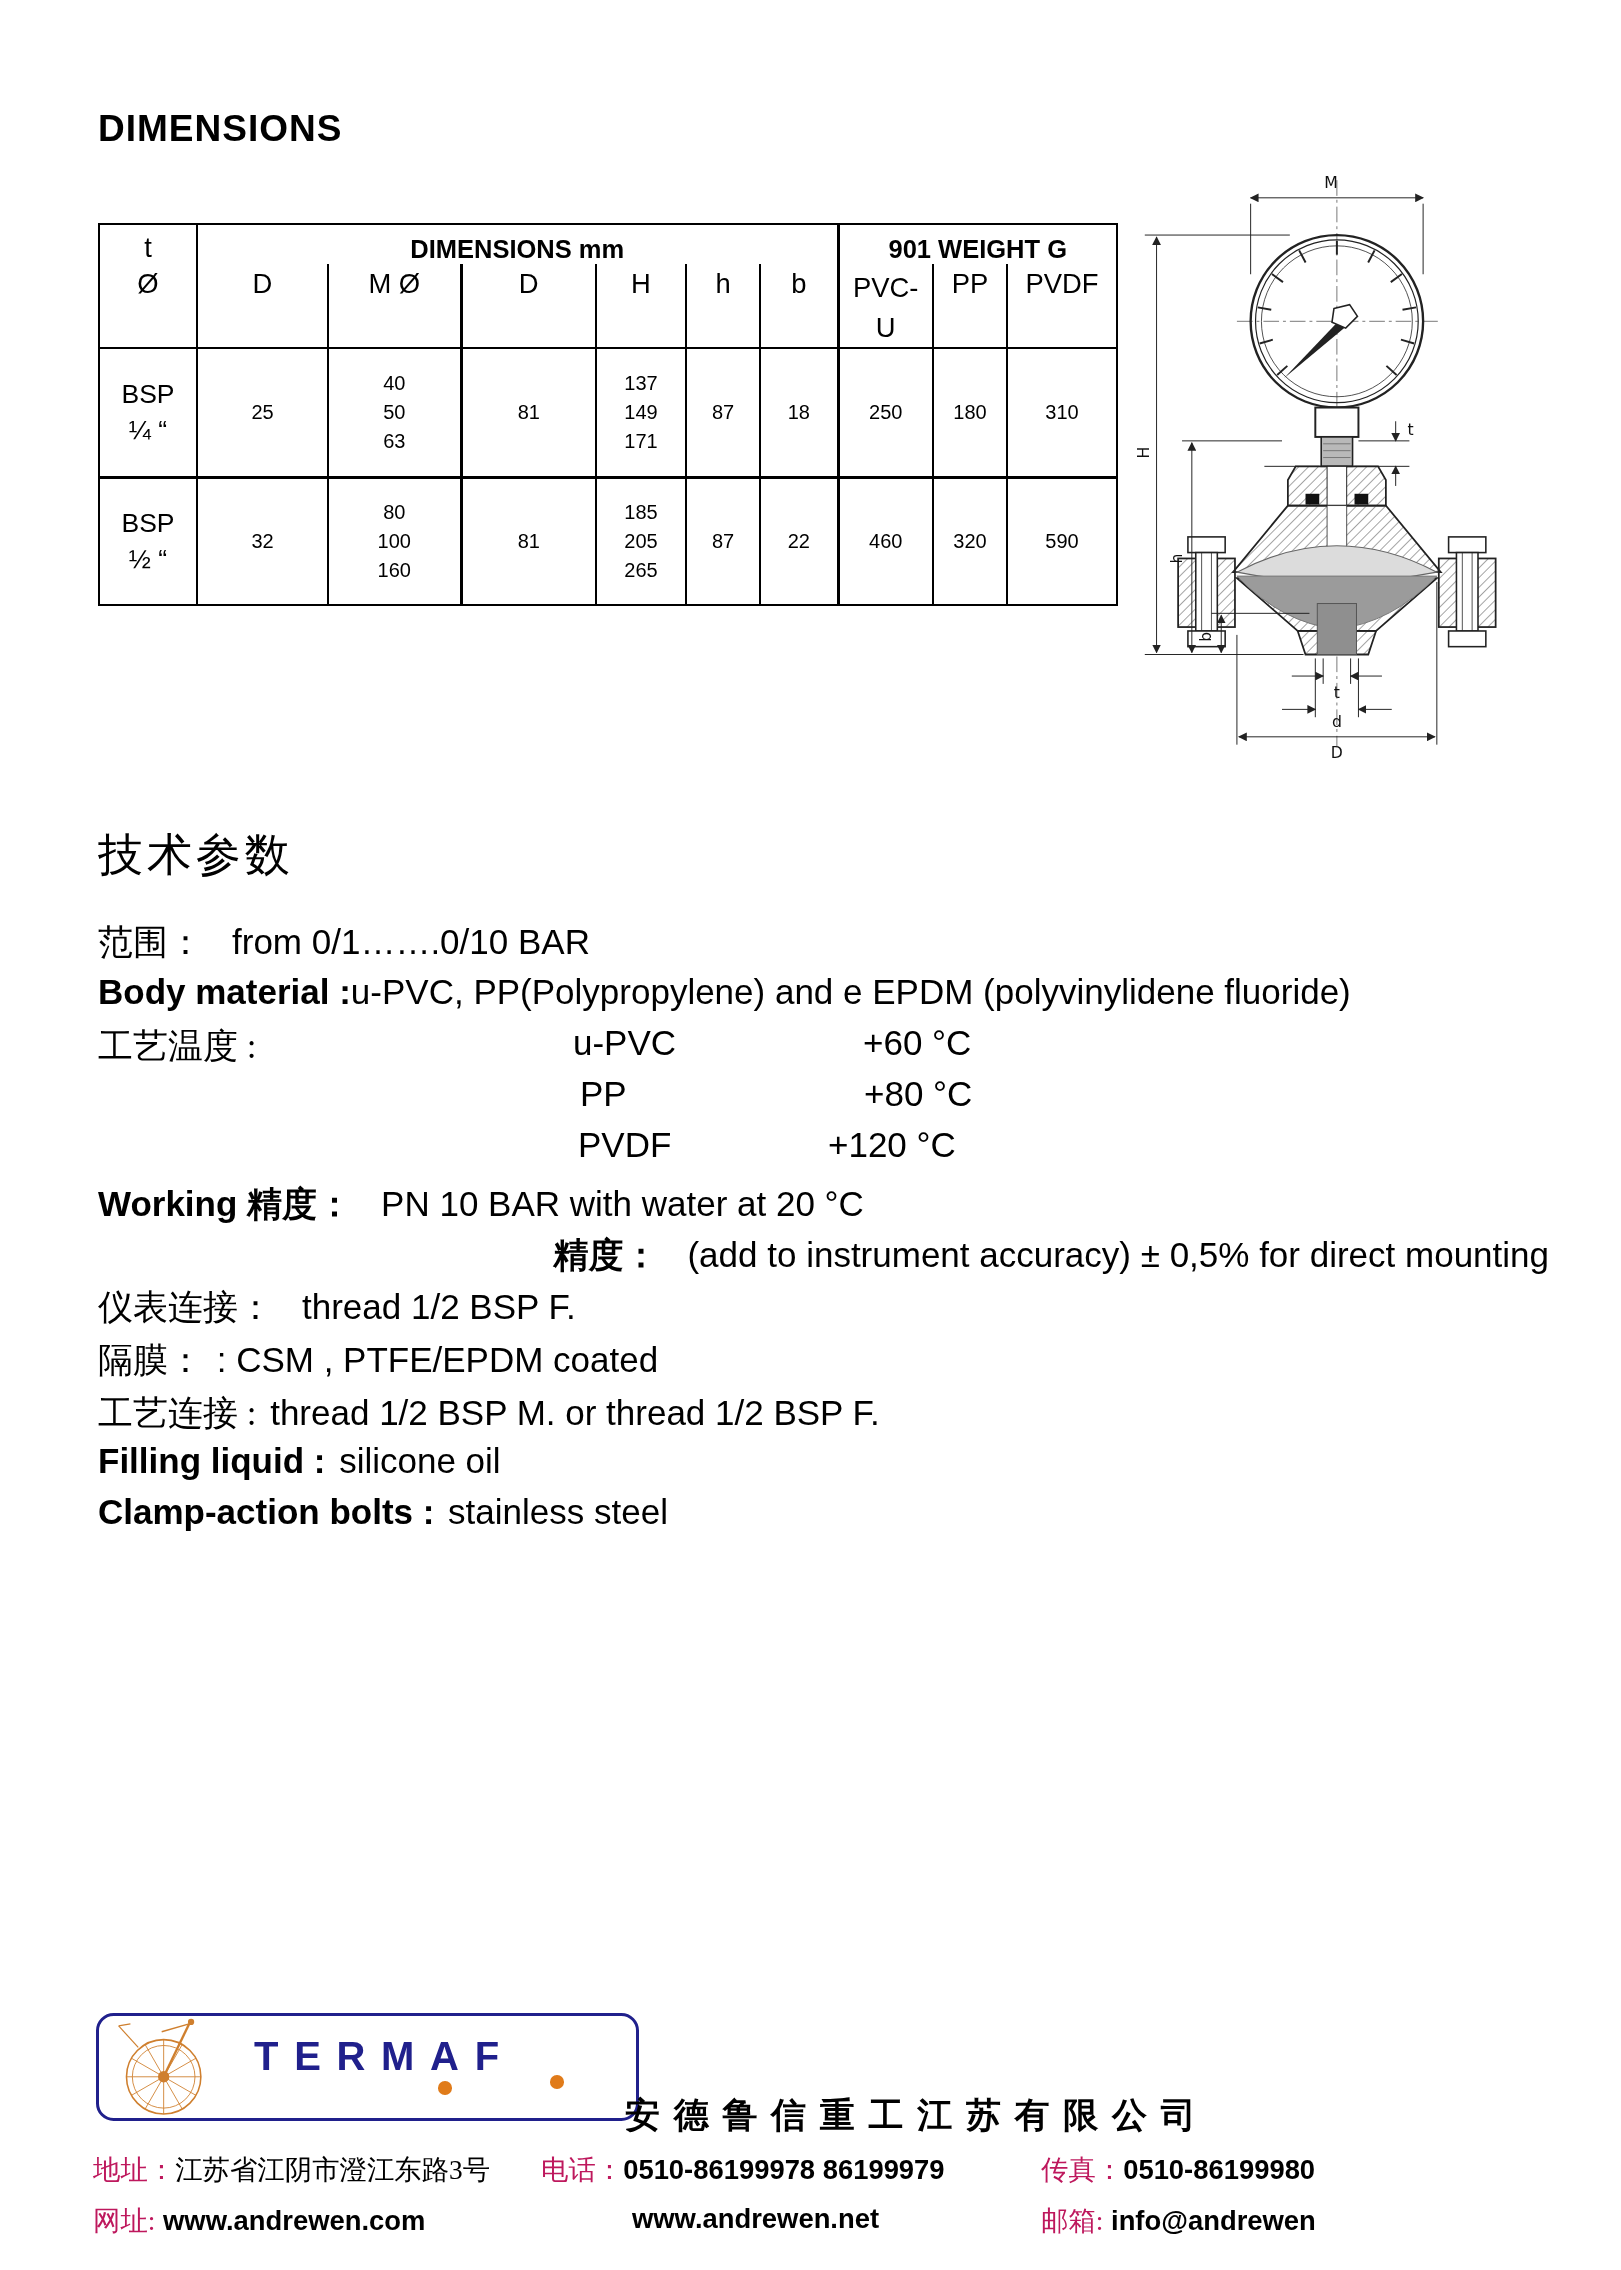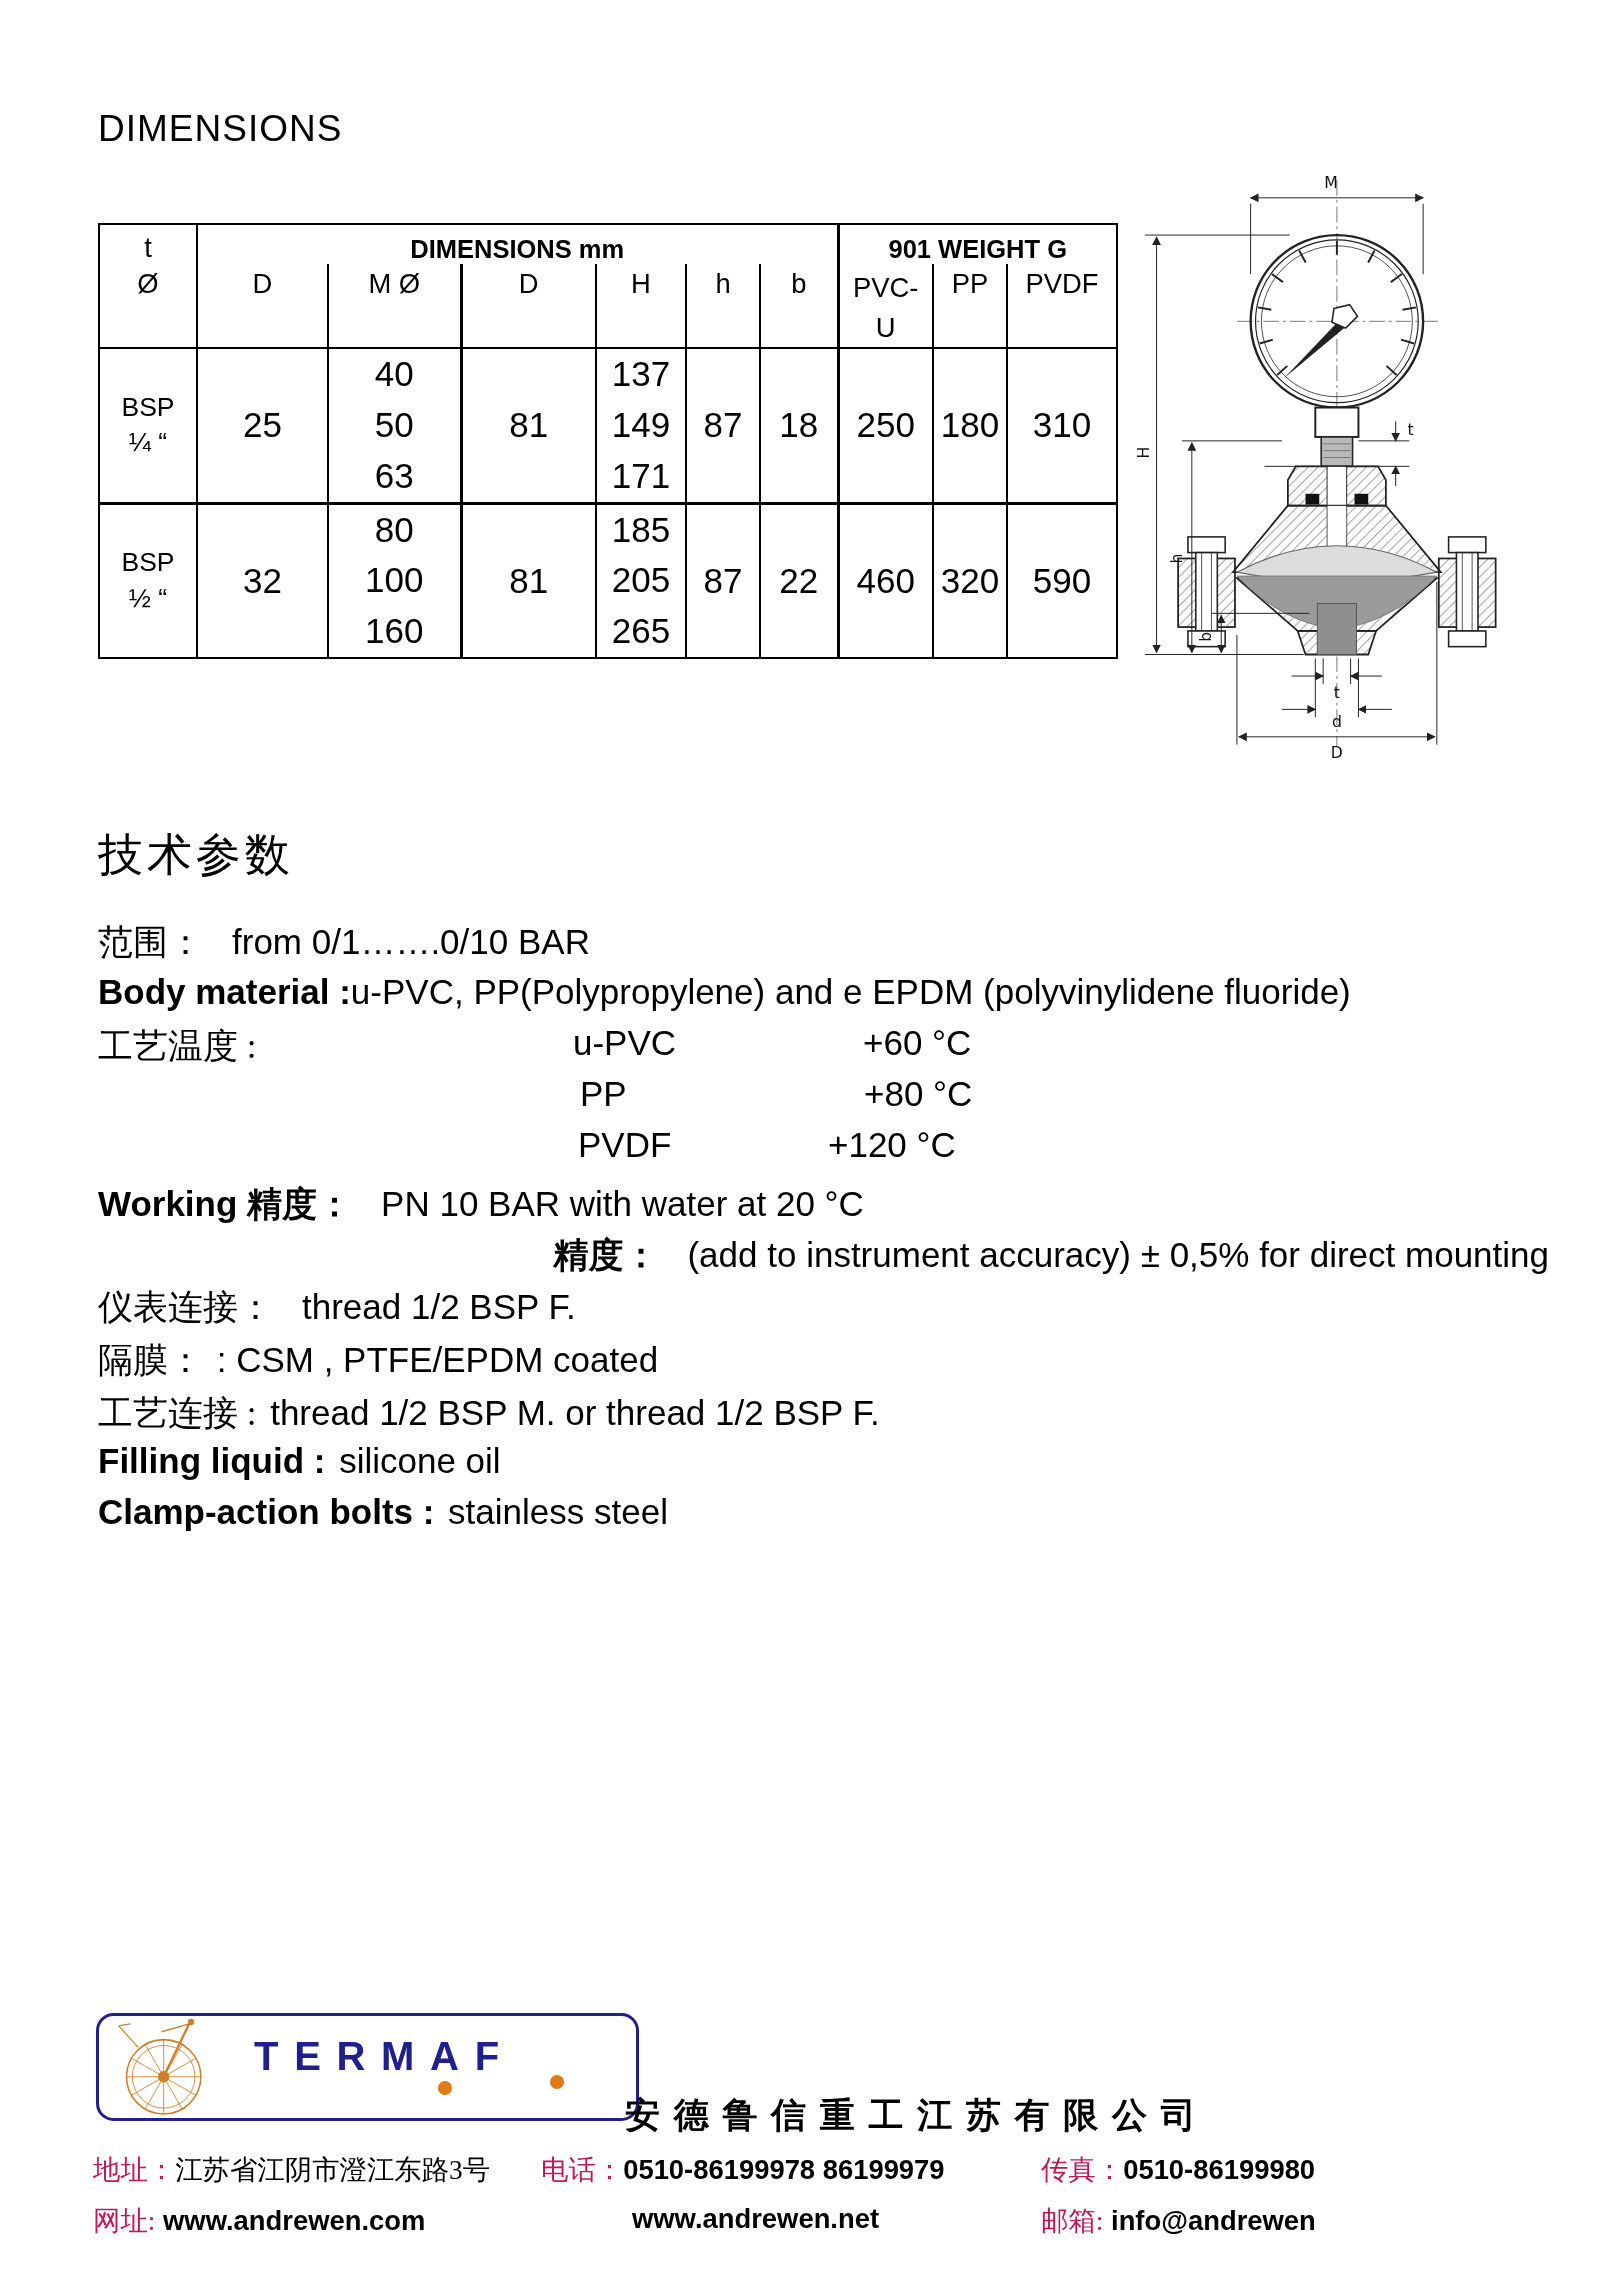--- a/index.html
+++ b/index.html
@@ -3,28 +3,28 @@
 <meta charset="utf-8">
 <style>
   html,body{margin:0;padding:0;}
   body{
     width:1621px;height:2270px;position:relative;background:#ffffff;
     font-family:"Liberation Sans",sans-serif;color:#000;overflow:hidden;
   }
   .abs{position:absolute;}
 
   
-  #dimensions-title{left:98px;top:108px;font-size:37px;font-weight:normal;letter-spacing:1px;}
+  #dimensions-title{left:98px;top:108px;font-size:37px;font-weight:bold;letter-spacing:1px;}
   #tech-heading{left:98px;top:825px;font-size:45px;font-family:"Liberation Serif",serif;letter-spacing:3.9px;}
 
   
   #table-wrap{left:98px;top:223px;}
   table{border-collapse:collapse;table-layout:fixed;border:2px solid #000;}
   td{border:0;border-left:2px solid #000;text-align:center;vertical-align:middle;
-     padding:0;font-size:35px;}
+     padding:0;font-size:20px;}
   td:first-child{border-left:0;}
   td.thick{border-left:3.9px solid #000;}
   tr.hdr1 td{height:39px;font-weight:bold;font-size:25.5px;vertical-align:bottom;}
   tr.hdr2 td{height:76px;font-size:27.4px;vertical-align:top;padding-top:3.9px;}
   tr.row1 td{border-top:2px solid #000;height:127px;}
   tr.row2 td{border-top:3.9px solid #000;height:125px;}
   .pre{white-space:pre-line;line-height:1.45;}
   .thread-cell{white-space:pre-line;line-height:1.35;font-size:26.5px;}
 
   

